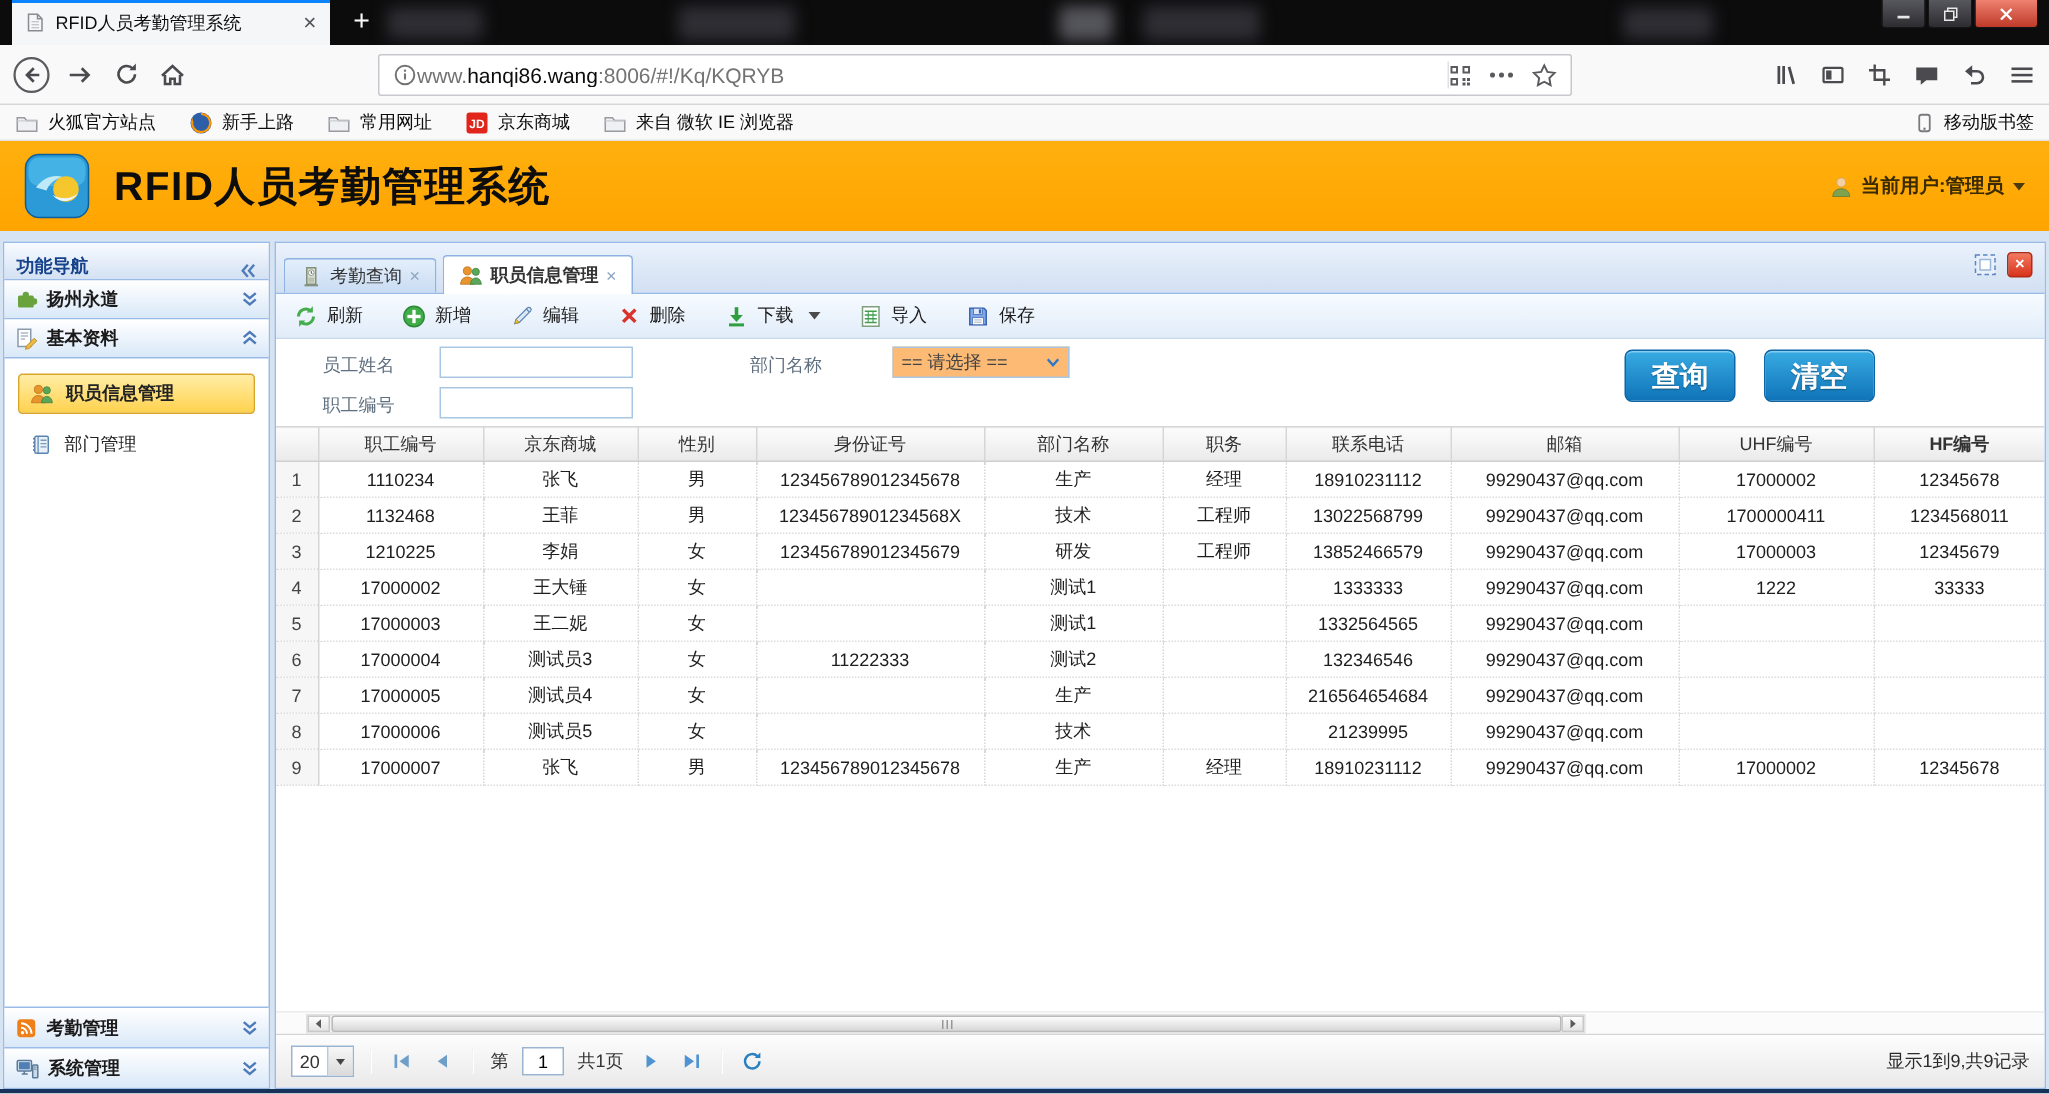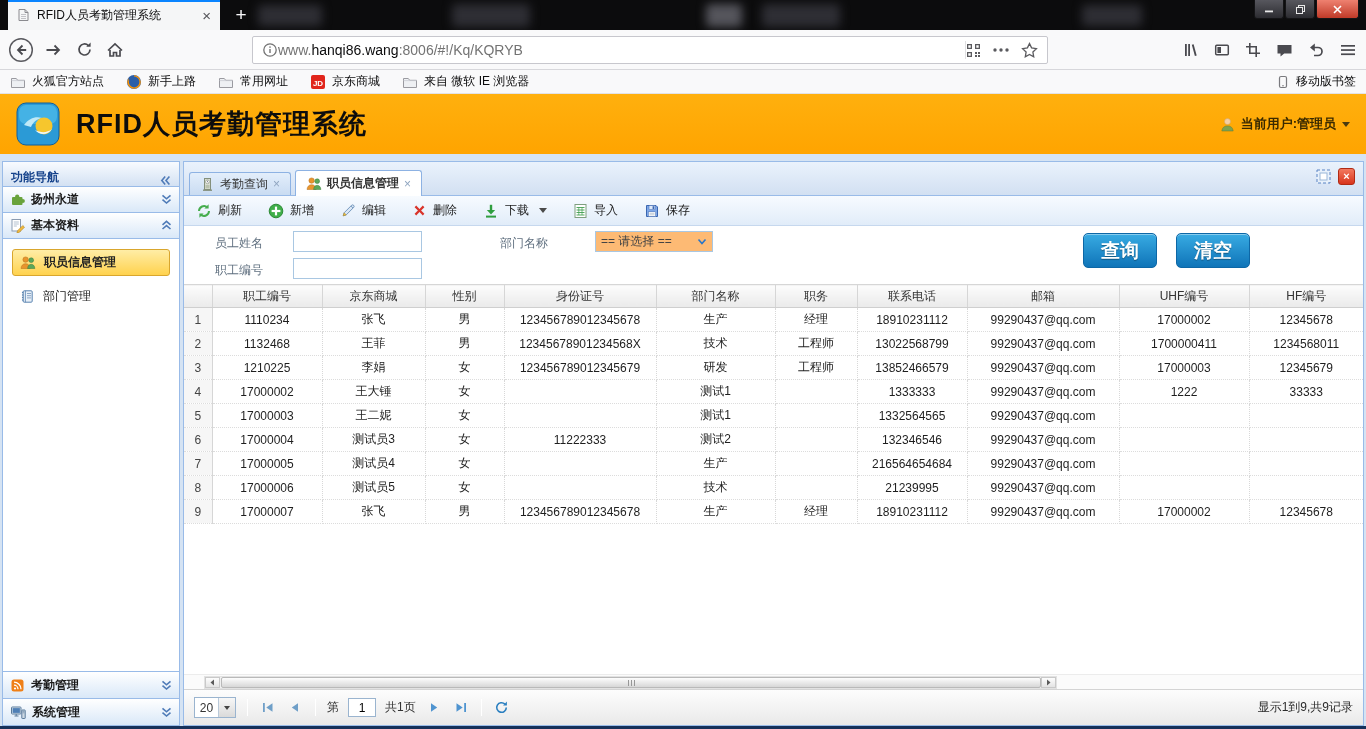--- a/index.html
+++ b/index.html
@@ -76,21 +76,21 @@
   .l1{left:31px;top:9px;} .l2{left:31px;top:36px;} .l3{left:316px;top:9px;}
   .s-input{position:absolute;width:129px;height:21px;border:1px solid #a9c7e2;font-size:12px;padding:0 4px;font-family:inherit;}
   .i1{left:109px;top:5px;} .i2{left:109px;top:32px;}
   .s-select{position:absolute;left:411px;top:5px;width:118px;height:21px;border:1px solid #a9c7e2;display:flex;align-items:center;justify-content:space-between;font-size:12px;color:#444;padding:0 5px;background:#fdba74;}
   .btn-blue{position:absolute;top:7px;width:74px;height:35px;border-radius:5px;border:1px solid #0d67a6;background:linear-gradient(#38abe3,#0f74b8);color:#fff;font-size:19px;font-weight:bold;display:flex;align-items:center;justify-content:center;text-shadow:0 1px 1px rgba(0,0,0,.35);box-shadow:inset 0 1px 0 rgba(255,255,255,.4);}
   .btn-query{left:899px;} .btn-clear{left:992px;}
 
   .grid-area{flex:1;overflow:hidden;}
   #grid-table{width:100%;border-collapse:collapse;table-layout:fixed;font-size:12px;}
   #grid-table th{height:23px;background:linear-gradient(#fcfcfc,#eaeaea);border-top:1px solid #d6d6d6;border-right:1px solid #d6d6d6;border-bottom:1px solid #cfcfcf;font-weight:normal;color:#333;}
-  #grid-table th:last-child{border-right:none;}
+  #grid-table th:last-child{border-right:none;font-weight:bold;}
   #grid-table td{height:24px;text-align:center;border-right:1px dotted #d8d8d8;border-bottom:1px dotted #dcdcdc;color:#1e1e1e;overflow:hidden;white-space:nowrap;}
   #grid-table td:last-child{border-right:none;}
   #grid-table td.rownum{background:#f6f6f6;border-right:1px solid #d6d6d6;color:#444;}
 
   .hscroll{height:15px;flex:none;background:#fbfbfb;position:relative;border-top:1px solid #ececec;}
   .hs-track{position:absolute;left:20px;top:1px;width:853px;height:13px;background:#f0f0f0;border:1px solid #e2e2e2;}
   .hs-btn{position:absolute;top:0;width:15px;height:11px;background:linear-gradient(#fdfdfd,#e4e4e4);border:1px solid #c9c9c9;display:flex;align-items:center;justify-content:center;}
   .hs-left{left:0;} .hs-right{right:0;}
   .hs-thumb{position:absolute;left:16px;top:0;width:820px;height:11px;background:linear-gradient(#fdfdfd,#d7d7d7);border:1px solid #b9b9b9;border-radius:2px;display:flex;align-items:center;justify-content:center;gap:2px;}
   .grip{width:1px;height:6px;background:#979797;}

